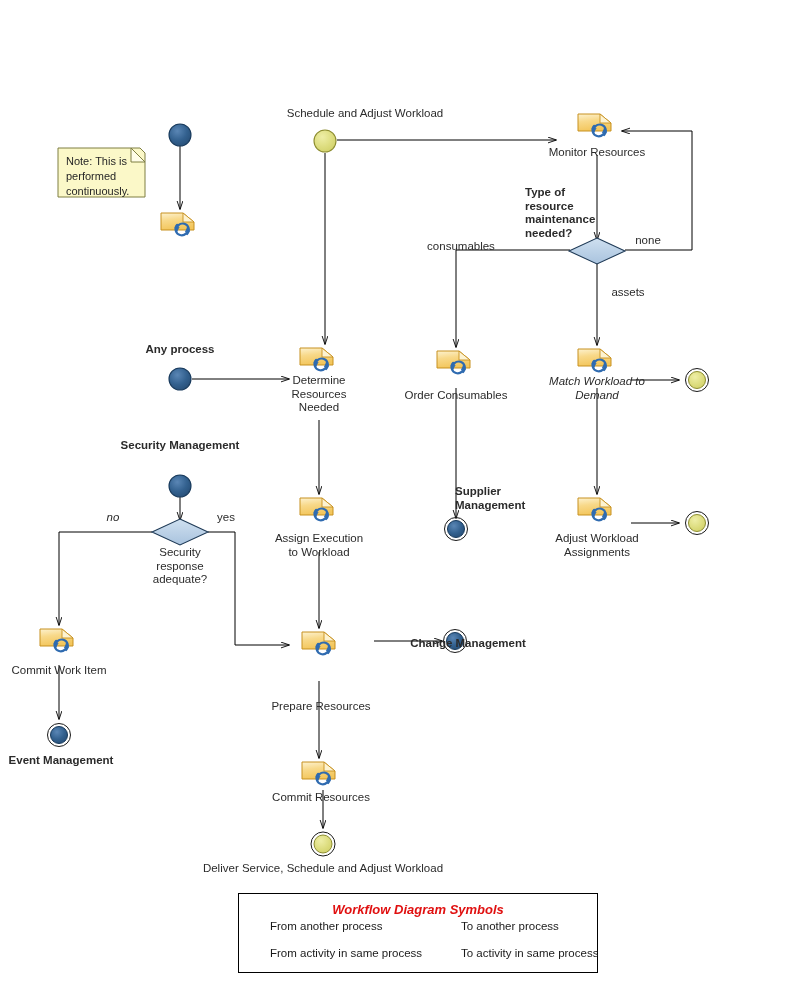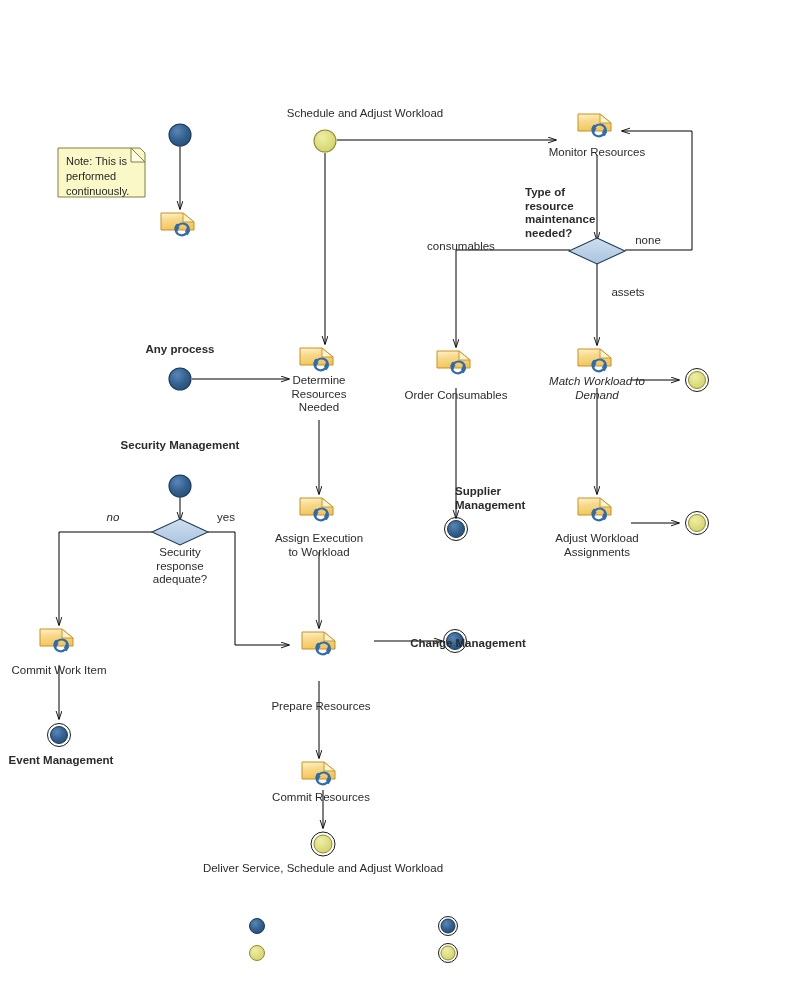--- a/index.html
+++ b/index.html
@@ -312,14 +312,21 @@
   <div class="lbl" style="left:272px;top:107px;width:186px;">Schedule and Adjust Workload</div>
   <div class="lbl b" style="left:130px;top:343px;width:100px;">Any process</div>
   <div class="lbl b" style="left:108px;top:439px;width:144px;">Security Management</div>
 
   <div class="lbl b" style="left:455px;top:485px;width:104px;text-align:left;">Supplier
 Management</div>
   <div class="lbl b" style="left:388px;top:606px;width:160px;margin-top:31px;">Change Management</div>
   <div class="lbl b" style="left:-3px;top:754px;width:128px;">Event Management</div>
   <div class="lbl" style="left:178px;top:862px;width:290px;">Deliver Service, Schedule and Adjust Workload</div>
 
+  <div class="legend" style="left:238px;top:893px;width:358px;height:78px;">
+    <div class="title">Workflow Diagram Symbols</div>
+    <div class="item" style="left:31px;top:26px;">From another process</div>
+    <div class="item" style="left:222px;top:26px;">To another process</div>
+    <div class="item" style="left:31px;top:53px;">From activity in same process</div>
+    <div class="item" style="left:222px;top:53px;">To activity in same process</div>
+  </div>
 
 </div>
 
 </body></html>

